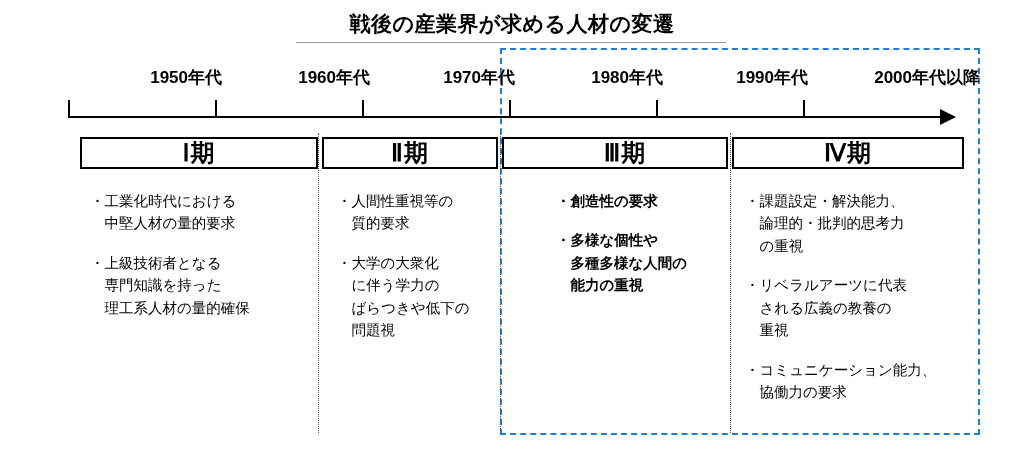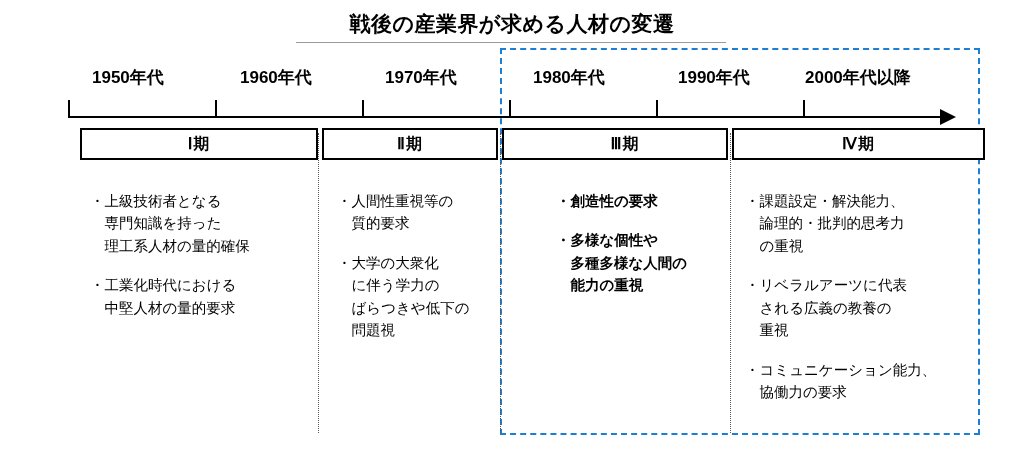--- a/index.html
+++ b/index.html
@@ -52,21 +52,21 @@
     border: 2.5px dashed #1c7fd4;
     box-sizing: border-box;
   }
 
   
   .decade {
     position: absolute;
     top: 66px;
     font-size: 17px;
     font-weight: bold;
-    text-align: left;
+    text-align: right;
     white-space: nowrap;
   }
 
   
   .axis-line {
     position: absolute;
     left: 68px;
     top: 116px;
     width: 880px;
     height: 2px;
@@ -86,28 +86,28 @@
     position: absolute;
     top: 100px;
     width: 2px;
     height: 18px;
     background: #000000;
   }
 
   
   .phase-box {
     position: absolute;
-    top: 128px;
+    top: 137px;
     height: 32px;
     border: 2px solid #000000;
     box-sizing: border-box;
     display: flex;
     align-items: center;
     justify-content: center;
-    font-size: 16px;
+    font-size: 24px;
     font-weight: bold;
     background: #ffffff;
     letter-spacing: 1px;
   }
 
   
   .col-sep {
     position: absolute;
     top: 133px;
     width: 0;
@@ -171,43 +171,43 @@
 
   <div id="separators-layer">
       <div class="col-sep" style="left: 318px;"></div>
       <div class="col-sep" style="left: 500px;"></div>
       <div class="col-sep" style="left: 730px;"></div>
     </div>
 
   <div id="phases-layer">
       <div class="phase-box" style="left: 80px; width: 238px;">Ⅰ期</div>
       <div class="col-text" style="left: 90px; width: 222px;">
+        <div class="bullet-item">・工業化時代における
+　中堅人材の量的要求</div>
         <div class="bullet-item">・上級技術者となる
 　専門知識を持った
 　理工系人材の量的確保</div>
-        <div class="bullet-item">・工業化時代における
-　中堅人材の量的要求</div>
       </div>
       <div class="phase-box" style="left: 322px; width: 176px;">Ⅱ期</div>
       <div class="col-text" style="left: 337px; width: 160px;">
         <div class="bullet-item">・人間性重視等の
 　質的要求</div>
         <div class="bullet-item">・大学の大衆化
 　に伴う学力の
 　ばらつきや低下の
 　問題視</div>
       </div>
       <div class="phase-box" style="left: 502px; width: 226px; padding-left: 20px;">Ⅲ期</div>
       <div class="col-text" style="left: 556px; width: 200px; font-weight: bold;">
         <div class="bullet-item">・創造性の要求</div>
         <div class="bullet-item">・多様な個性や
 　多種多様な人間の
 　能力の重視</div>
       </div>
-      <div class="phase-box" style="left: 732px; width: 253px;">Ⅳ期</div>
+      <div class="phase-box" style="left: 732px; width: 232px;">Ⅳ期</div>
       <div class="col-text" style="left: 745px; width: 205px;">
         <div class="bullet-item">・課題設定・解決能力、
 　論理的・批判的思考力
 　の重視</div>
         <div class="bullet-item">・リベラルアーツに代表
 　される広義の教養の
 　重視</div>
         <div class="bullet-item">・コミュニケーション能力、
 　協働力の要求</div>
       </div>

